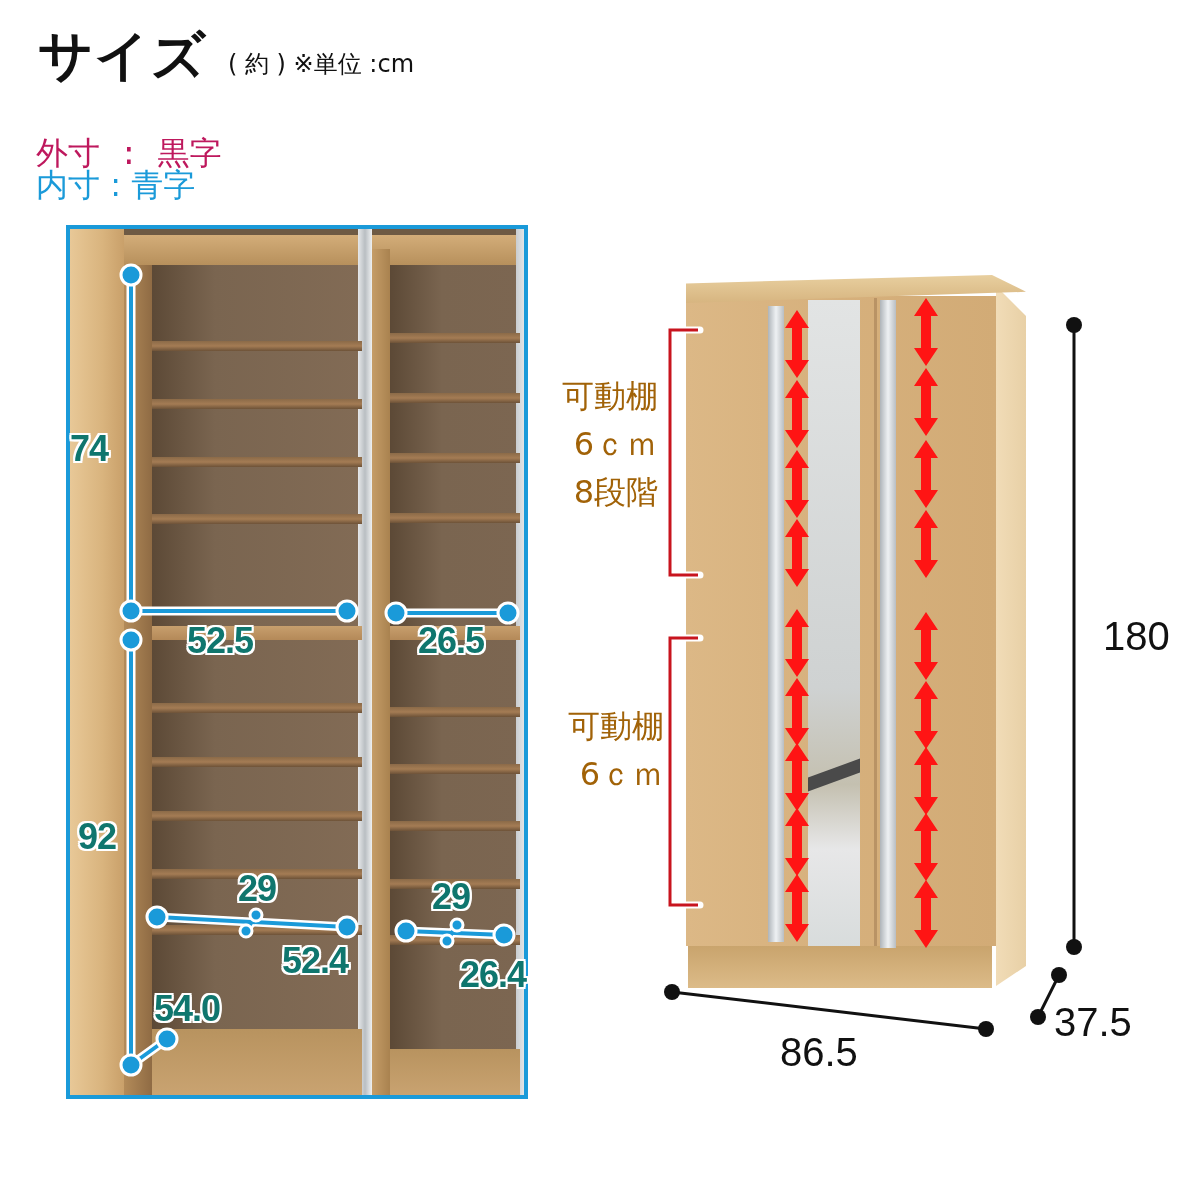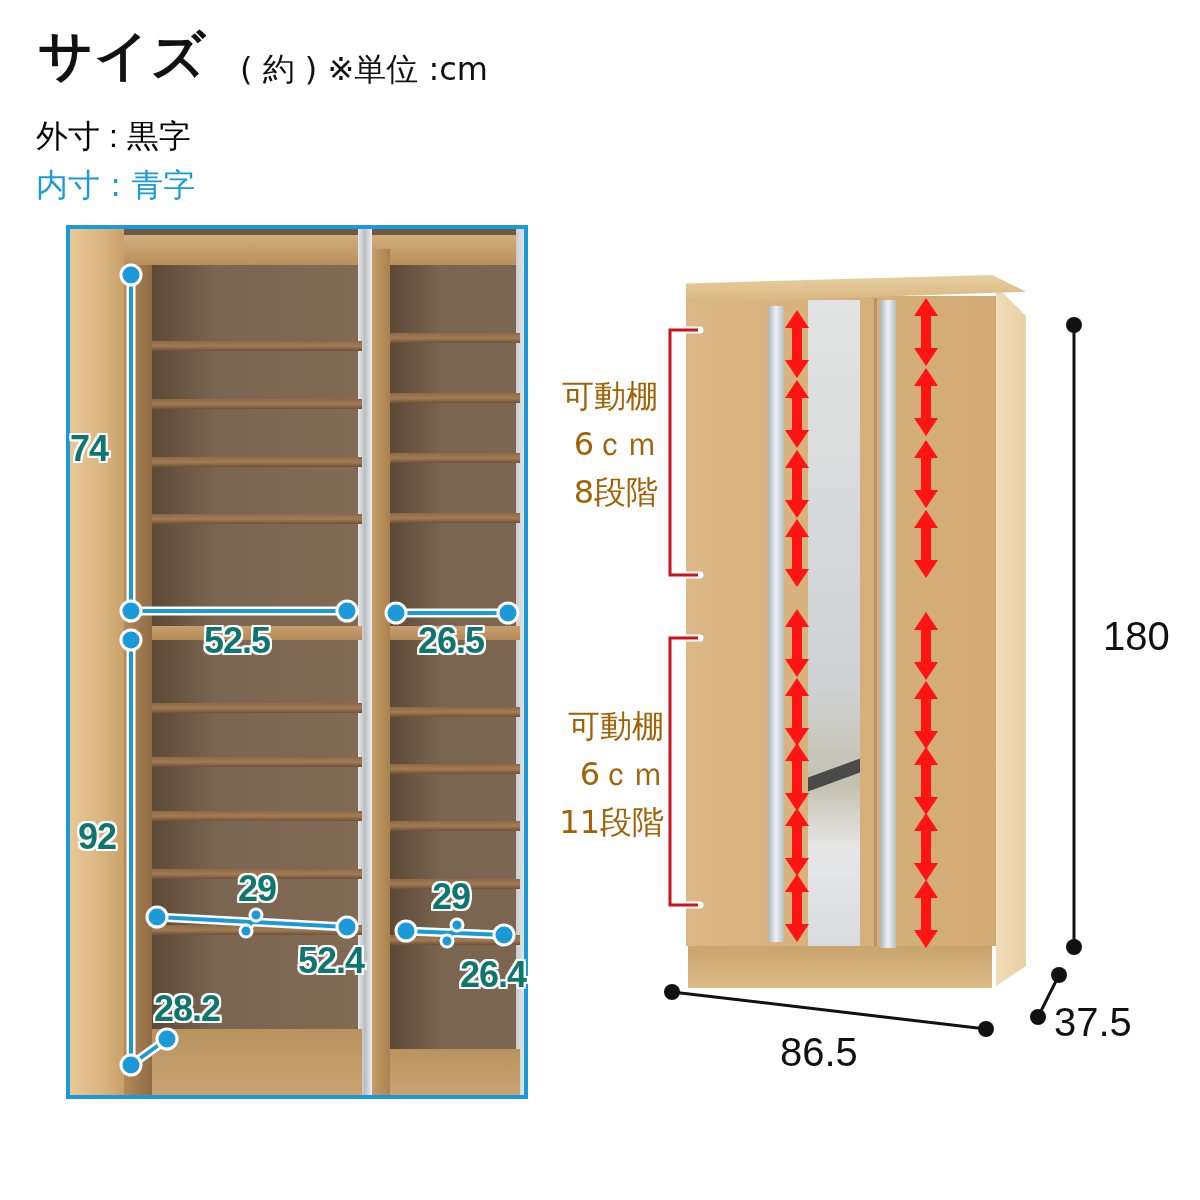--- a/index.html
+++ b/index.html
@@ -3,22 +3,22 @@
 <meta charset="utf-8">
 <style>
   * { box-sizing: border-box; margin: 0; padding: 0; }
   html, body { width: 1200px; height: 1200px; background: #ffffff; overflow: hidden; }
   body { position: relative; font-family: "Liberation Sans", "DejaVu Sans", sans-serif; color: #111; }
 
   .abs { position: absolute; }
 
   
   .title { left: 38px; top: 20px; font-size: 54px; font-weight: bold; letter-spacing: 1px; font-family: "DejaVu Sans", sans-serif; }
-  .subtitle { left: 240px; top: 48px; font-size: 32px; font-family: "DejaVu Sans", sans-serif; }
-  .legend-outer { left: 36px; top: 115px; font-size: 32px; font-family: Liberation Sans, sans-serif; color: #000000; }
+  .subtitle { left: 228px; top: 48px; font-size: 24px; font-family: "DejaVu Sans", sans-serif; }
+  .legend-outer { left: 36px; top: 132px; font-size: 32px; font-family: Liberation Mono, monospace; color: #be185d; }
   .legend-inner { left: 36px; top: 164px; font-size: 32px; font-family: "DejaVu Sans", sans-serif; color: #1a9ad9; }
 
   
   .interior { left: 66px; top: 225px; width: 462px; height: 874px; border: 4px solid #1a9ad9; overflow: hidden;
     background: #6e5a44; }
   .door-left { position: absolute; left: 0; top: 0; width: 54px; height: 100%;
     background: linear-gradient(90deg, #e8c897 0%, #d9b47e 60%, #c9a06a 100%); }
   .cab-top { position: absolute; left: 44px; top: 6px; width: 420px; height: 30px;
     background: linear-gradient(180deg, #d3ad79, #b7905c); }
   .side-l { position: absolute; left: 54px; top: 36px; width: 28px; height: 840px;
@@ -207,35 +207,34 @@
     <circle cx="1074" cy="325" r="8"></circle>
     <circle cx="1074" cy="947" r="8"></circle>
     <circle cx="672" cy="992" r="8"></circle>
     <circle cx="986" cy="1029" r="8"></circle>
     <circle cx="1059" cy="975" r="8"></circle>
     <circle cx="1038" cy="1017" r="8"></circle>
   </g>
 </svg>
 
 <div class="dim-blue" style="left:70px; top:428px;">74</div>
-<div class="dim-blue" style="left:204px; top:620px;">52.5</div>
+<div class="dim-blue" style="left:187px; top:620px;">52.5</div>
 <div class="dim-blue" style="left:418px; top:620px;">26.5</div>
 <div class="dim-blue" style="left:78px; top:816px;">92</div>
 <div class="dim-blue" style="left:238px; top:868px;">29</div>
-<div class="dim-blue" style="left:298px; top:940px;">52.4</div>
+<div class="dim-blue" style="left:282px; top:940px;">52.4</div>
 <div class="dim-blue" style="left:432px; top:876px;">29</div>
 <div class="dim-blue" style="left:460px; top:954px;text-align:right;">26.4</div>
-<div class="dim-blue" style="left:154px; top:988px;">28.2</div>
+<div class="dim-blue" style="left:154px; top:988px;">54.0</div>
 
 <div class="red-label" style="left:538px; top:372px; width:120px;">
   <div>可動棚</div>
   <div>6ｃｍ</div>
   <div>8段階</div>
 </div>
 <div class="red-label" style="left:534px; top:702px; width:130px;">
   <div>可動棚</div>
   <div>6ｃｍ</div>
-  <div>11段階</div>
 </div>
 
 <div class="dim-black" style="left:1084px; top:614px;margin-left:19px;">180</div>
 <div class="dim-black" style="left:780px; top:1030px;">86.5</div>
 <div class="dim-black" style="left:1054px; top:1000px;">37.5</div>
 
 </body></html>

